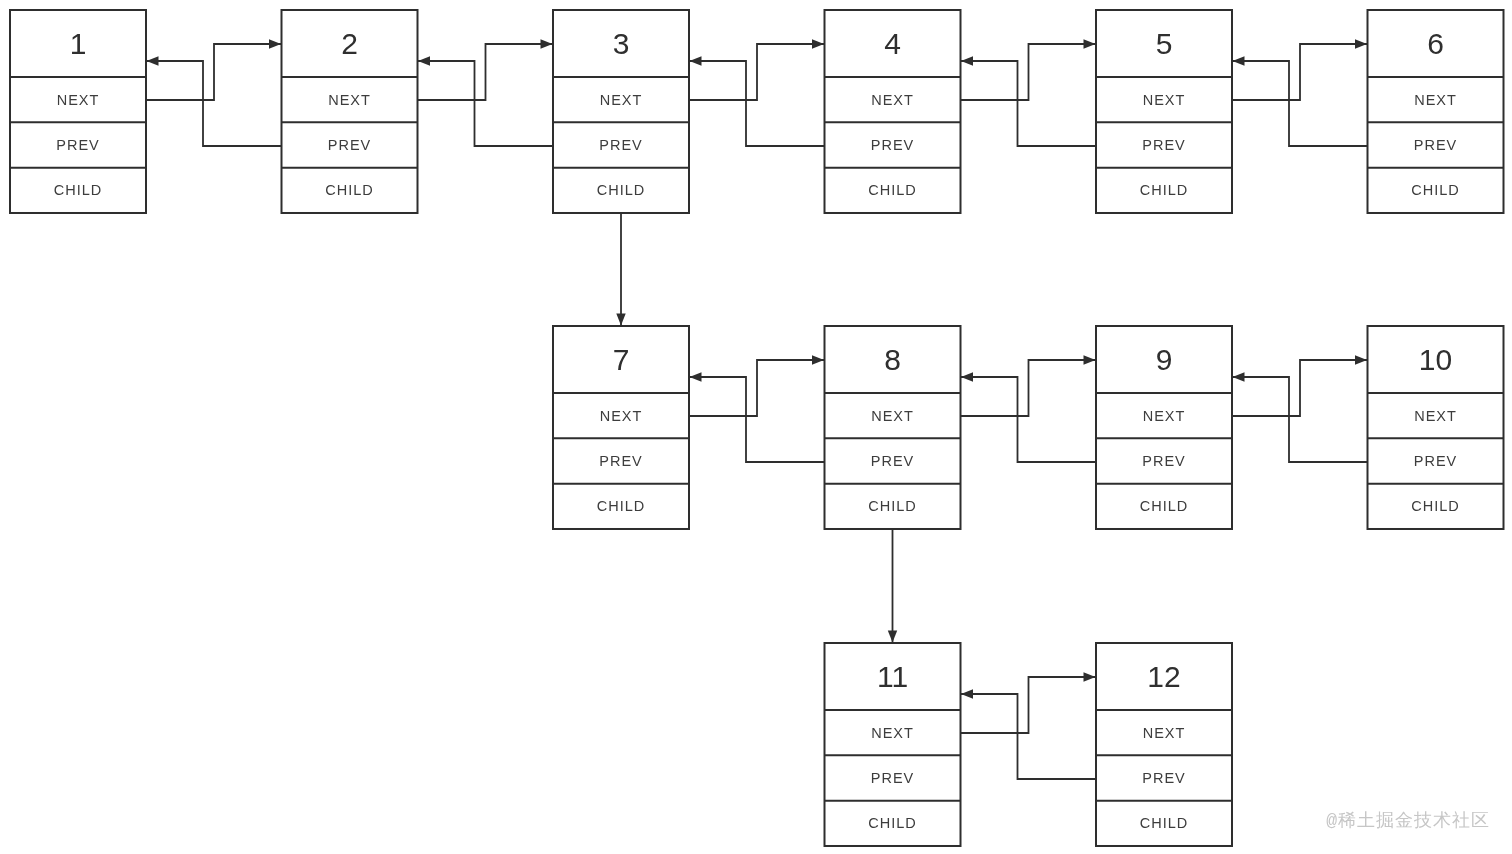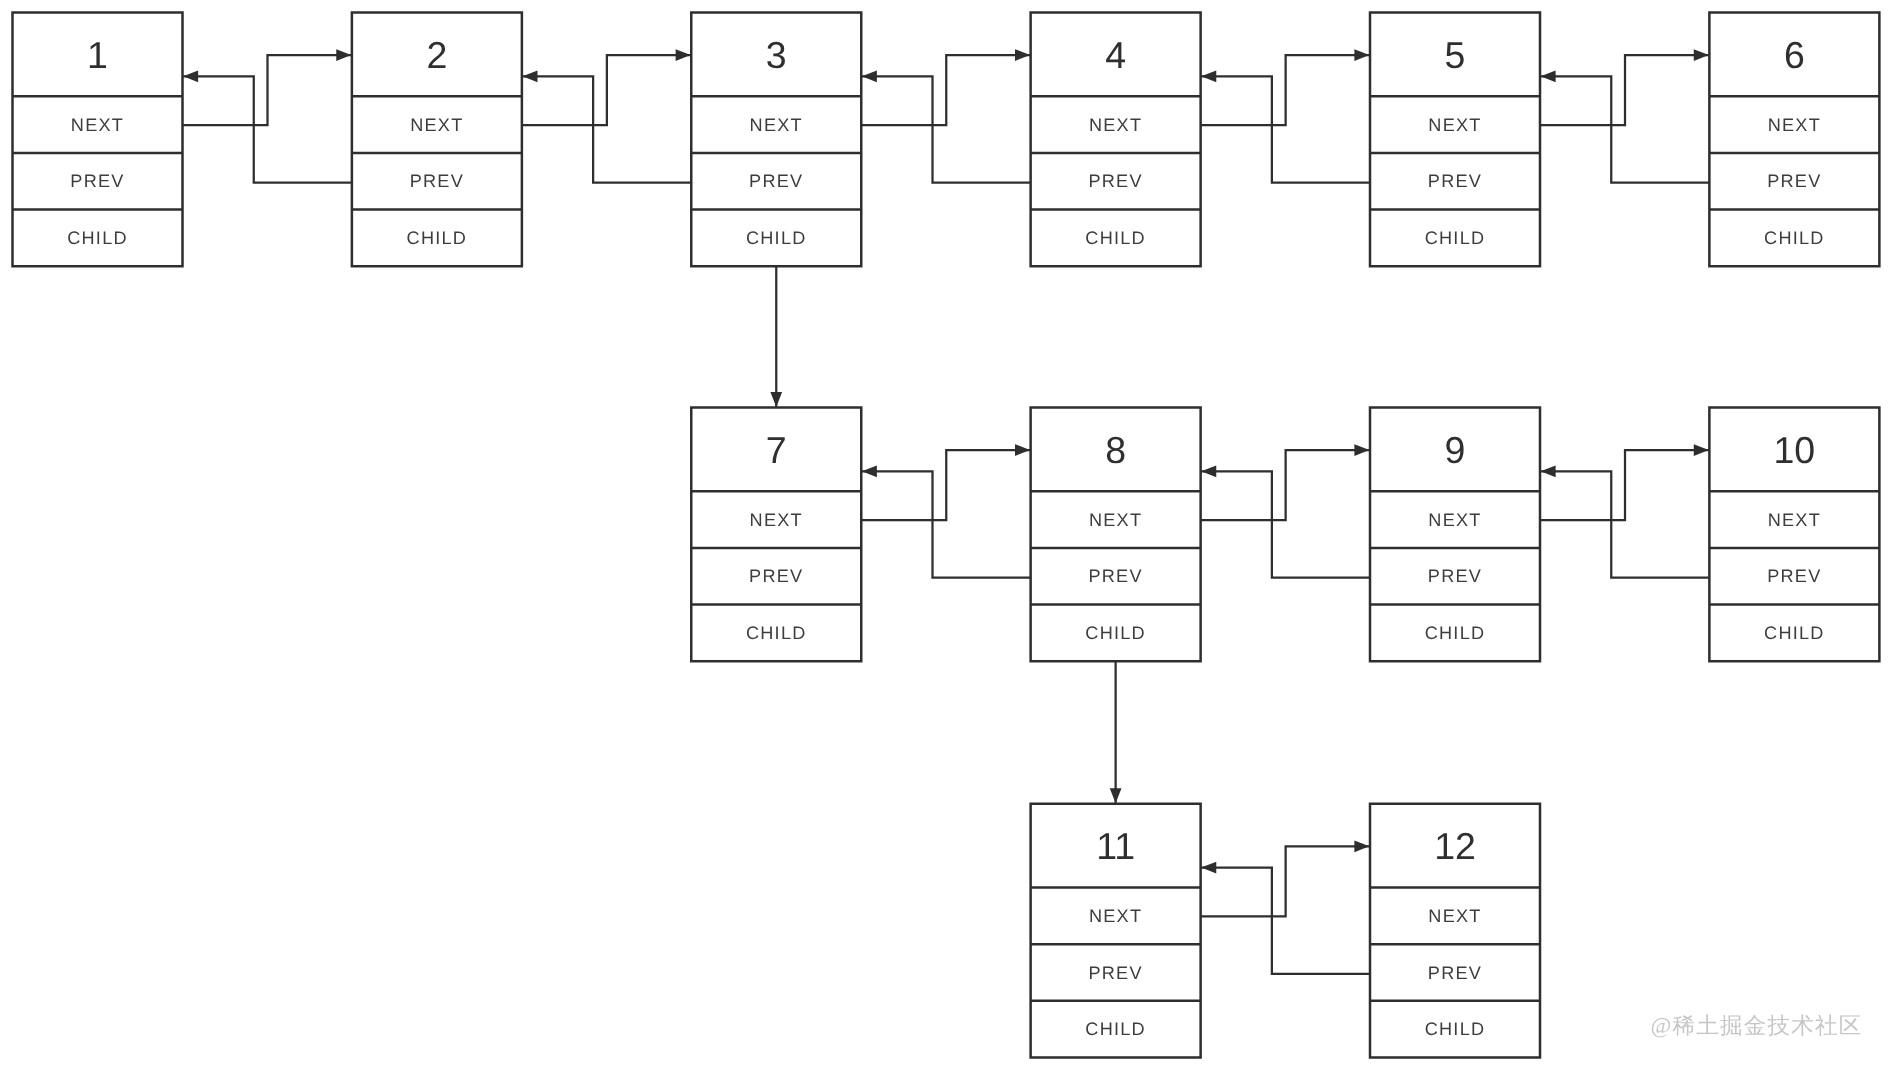--- a/index.html
+++ b/index.html
@@ -16,21 +16,21 @@
     font-family: "Liberation Sans", sans-serif;
   }
   svg { display: block; }
   .watermark {
     position: absolute;
     right: 22px;
     bottom: 22px;
     font-size: 18px;
     letter-spacing: 1px;
     color: #c6c6c6;
-    font-family: Liberation Serif, serif;
+    font-family: Liberation Mono, monospace;
     user-select: none;
   }
 </style>
 </head>
 <body>
 
 <div class="canvas">
   <svg id="diagram" width="1512" height="854" viewBox="0 0 1512 854">
       <defs>
         <marker id="arrowhead" markerUnits="userSpaceOnUse" markerWidth="14" markerHeight="11" refX="12.5" refY="5" orient="auto">

